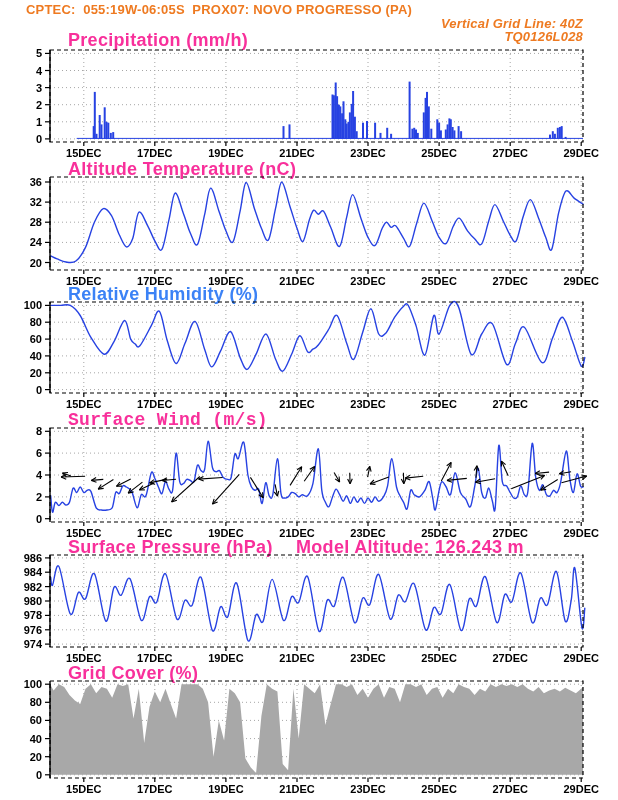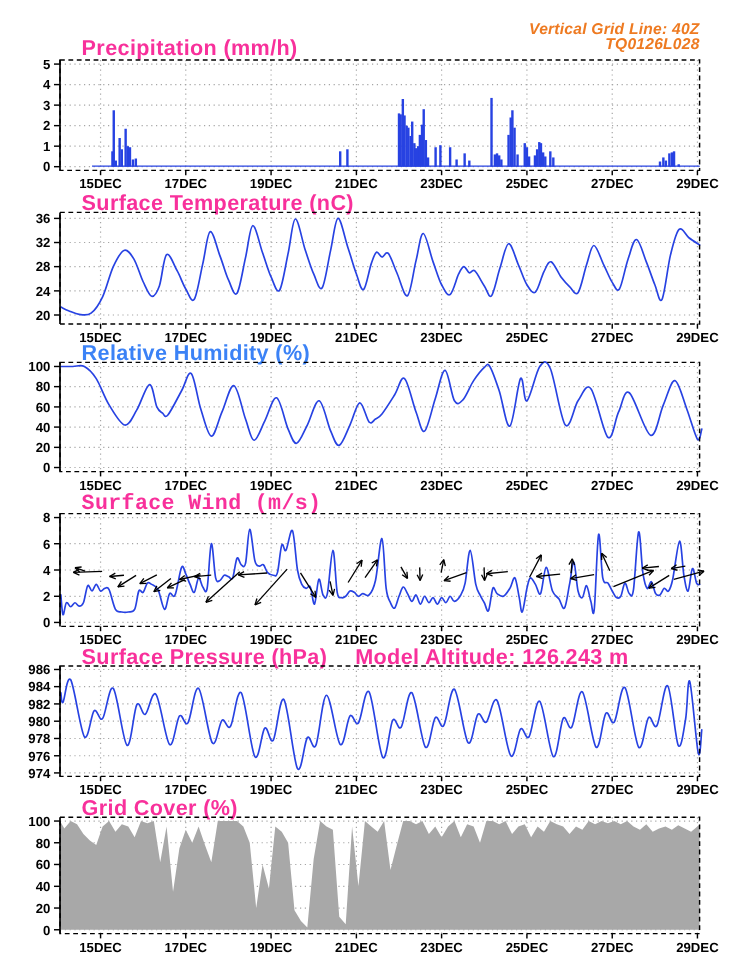--- a/index.html
+++ b/index.html
@@ -8,25 +8,26 @@
   .hdr{position:absolute;font-weight:bold;font-size:13px;white-space:pre;letter-spacing:.2px;}
   .hdr-r{text-align:right;font-style:italic;}
   .ptitle{position:absolute;font-weight:bold;font-size:18px;white-space:pre;letter-spacing:.3px;}
   svg{position:absolute;left:0;top:0;}
   svg text{font-family:"Liberation Sans",sans-serif;font-weight:bold;font-size:11px;fill:#000;}
 </style>
 </head>
 <body>
 
 <div class="page">
+  <div class="hdr" style="left: 26px; top: 2px; color: rgb(238, 122, 33);">CPTEC:  055:19W-06:05S  PROX07: NOVO PROGRESSO (PA)</div>
   <div class="hdr hdr-r" style="left: 283px; top: 16px; width: 300px; color: rgb(238, 122, 33);">Vertical Grid Line: 40Z</div>
   <div class="hdr hdr-r" style="left: 283px; top: 29px; width: 300px; color: rgb(238, 122, 33);">TQ0126L028</div>
 
   <div class="ptitle" style="left: 68px; top: 30px; color: rgb(248, 48, 155);">Precipitation (mm/h)</div>
-  <div class="ptitle" style="left: 68px; top: 159px; color: rgb(248, 48, 155);">Surface Temperature (nC)</div>
+  <div class="ptitle" style="left: 68px; top: 159px; color: rgb(248, 48, 155);">Altitude Temperature (nC)</div>
   <div class="ptitle" style="left: 68px; top: 284px; color: #3b82f6;">Relative Humidity (%)</div>
   <div class="ptitle" style="left: 68px; top: 410px; color: rgb(248, 48, 155); font-family: Liberation Mono, monospace;">Surface Wind (m/s)</div>
   <div class="ptitle" style="left: 68px; top: 537px; color: rgb(248, 48, 155);">Surface Pressure (hPa)</div>
   <div class="ptitle" style="left: 296px; top: 537px; color: rgb(248, 48, 155);">Model Altitude: 126.243 m</div>
   <div class="ptitle" style="left: 68px; top: 663px; color: rgb(248, 48, 155);">Grid Cover (%)</div>
 
   <svg width="618" height="800">
       <line x1="50" x2="583" y1="138.9" y2="138.9" stroke="#A6A6A6" stroke-width="1" stroke-dasharray="1 3"></line>
       <line x1="45" x2="50" y1="138.9" y2="138.9" stroke="#000000" stroke-width="1.2"></line>
       <text x="42" y="142.9" text-anchor="end">0</text>

